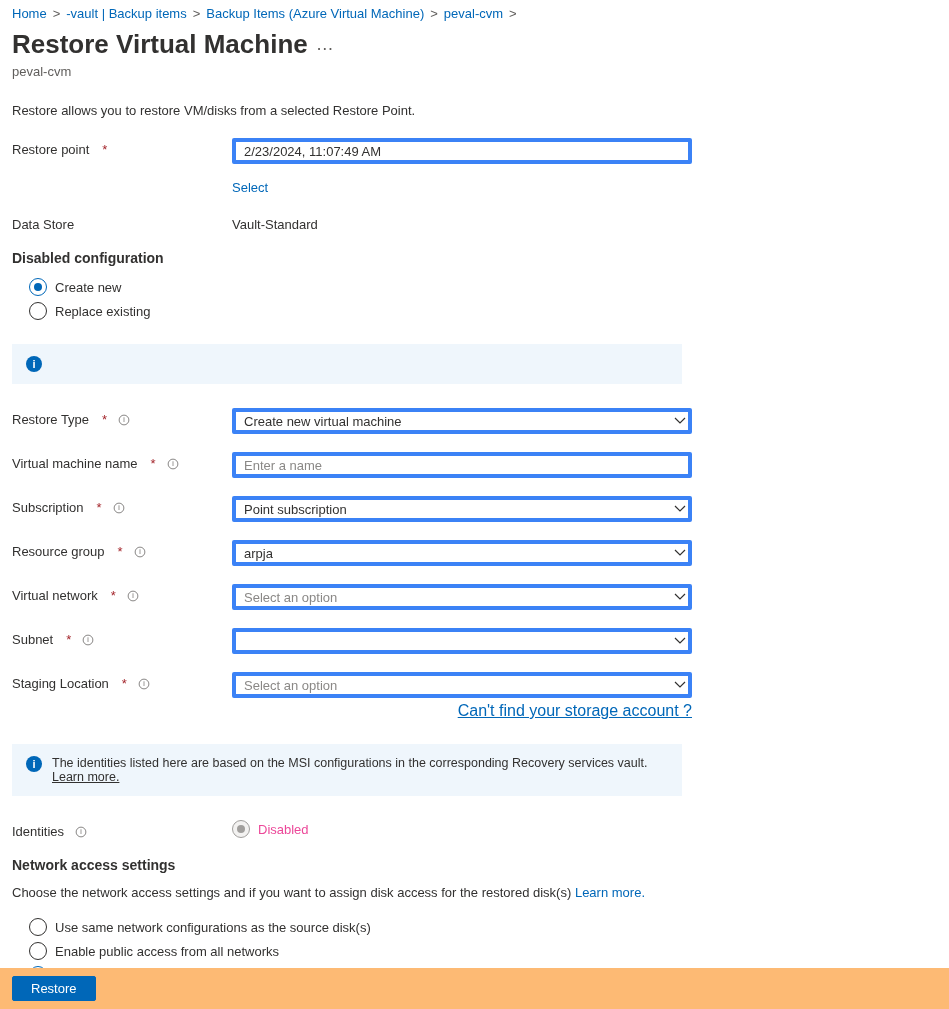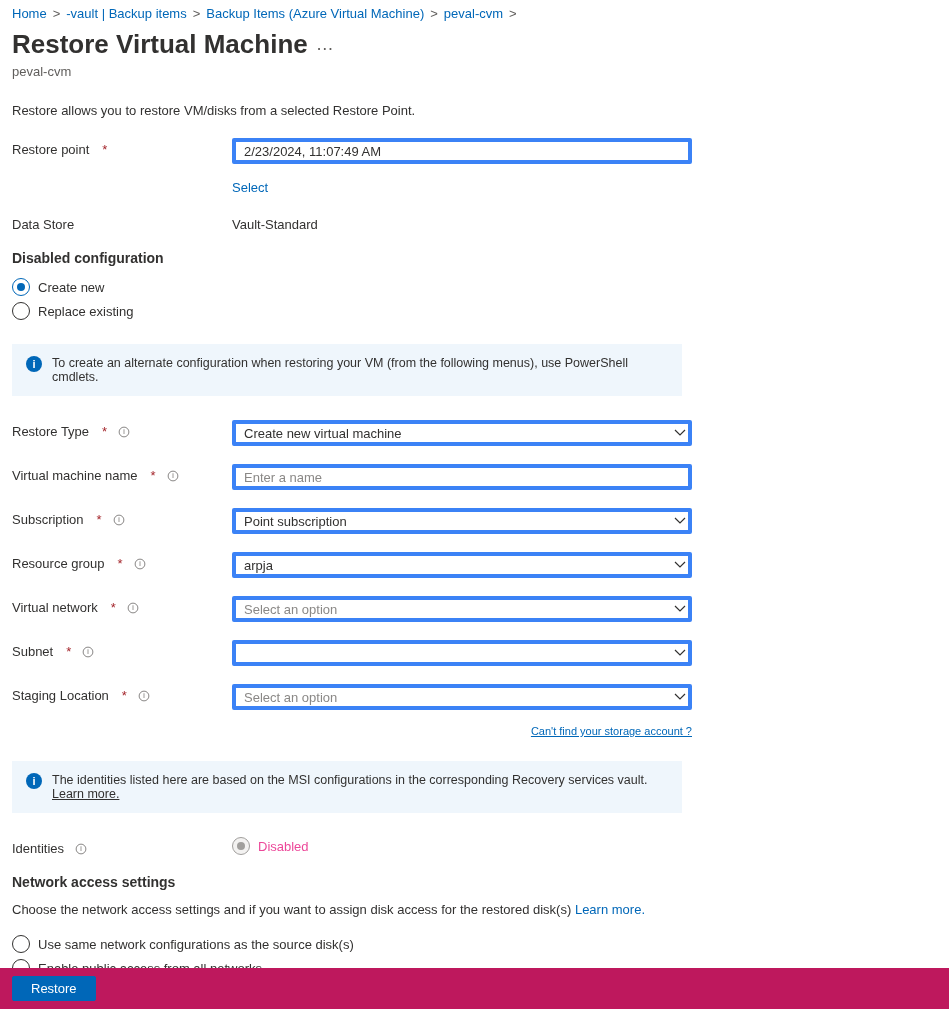--- a/index.html
+++ b/index.html
@@ -105,38 +105,38 @@
     font-size: 13px;
     cursor: pointer;
     text-decoration: none;
     margin-top: 16px;
     display: inline-block;
   }
   .link-right {
     display: block;
     text-align: right;
     color: #0067b8;
-    font-size: 11px;
+    font-size: 16px;
     text-decoration: underline;
-    margin-top: 15px;
+    margin-top: 4px;
     cursor: pointer;
   }
   
   h2.section {
     font-size: 14px;
     font-weight: 600;
     margin: 18px 0 12px 0;
   }
   
   .radio-group { margin-bottom: 14px; }
   .radio-row {
     display: flex;
     align-items: center;
     gap: 8px;
-    margin: 6px 0;
+    margin: 6px 17px;
     font-size: 13px;
     cursor: pointer;
   }
   .radio-circle {
     width: 18px; height: 18px;
     border-radius: 50%;
     border: 1px solid #323130;
     box-sizing: border-box;
     display: flex; align-items: center; justify-content: center;
   }
@@ -179,21 +179,21 @@
     font-weight: bold;
     display: flex; align-items: center; justify-content: center;
   }
   .info-box a { color: #323130; text-decoration: underline; cursor: pointer; }
   .link-blue { color: #0067b8; cursor: pointer; text-decoration: none; }
   
   .footer-bar {
     position: fixed;
     left: 0; right: 0; bottom: 0;
     padding: 8px 12px;
-    background: #be185d;
+    background: #fdba74;
   }
   .btn-primary {
     background: #0067b8;
     color: #ffffff;
     border: 1px solid #0067b8;
     padding: 4px 18px;
     font-size: 13px;
     border-radius: 2px;
     cursor: pointer;
   }
@@ -251,21 +251,20 @@
       <span>Create new</span>
     </div>
     <div class="radio-row">
       <span class="radio-circle"></span>
       <span>Replace existing</span>
     </div>
   </div>
 
   <div class="info-box">
     <div class="info-dot">i</div>
-    <div>To create an alternate configuration when restoring your VM (from the following menus), use PowerShell cmdlets.</div>
   </div>
 
   <div class="form-area">
     <div class="form-row">
       <div class="label-col">
         <span>Restore Type</span>
         <span class="req">*</span>
         <span class="info-icon">
           <svg viewBox="0 0 16 16">
               <circle cx="8" cy="8" r="6.5" fill="none" stroke="#605e5c"></circle>

